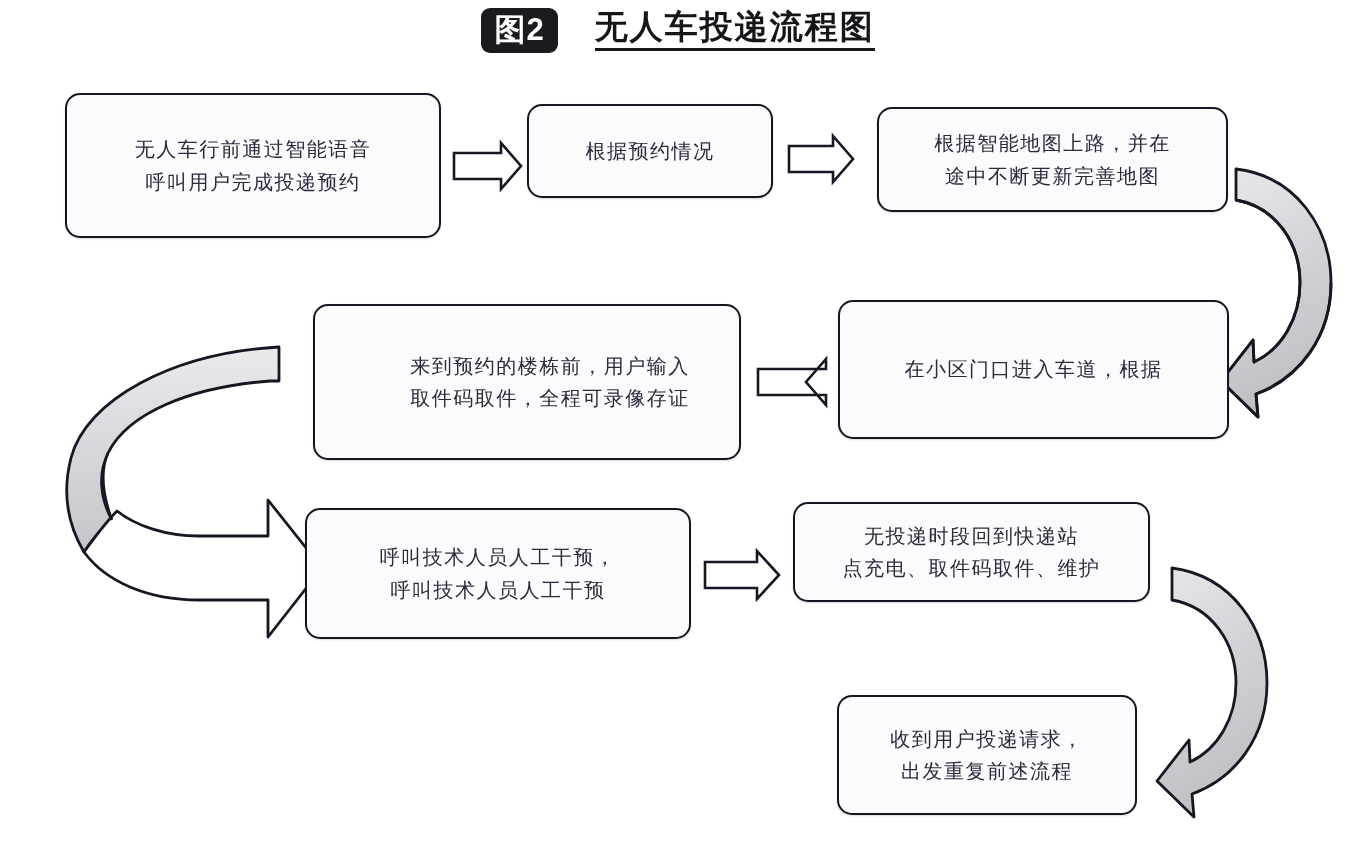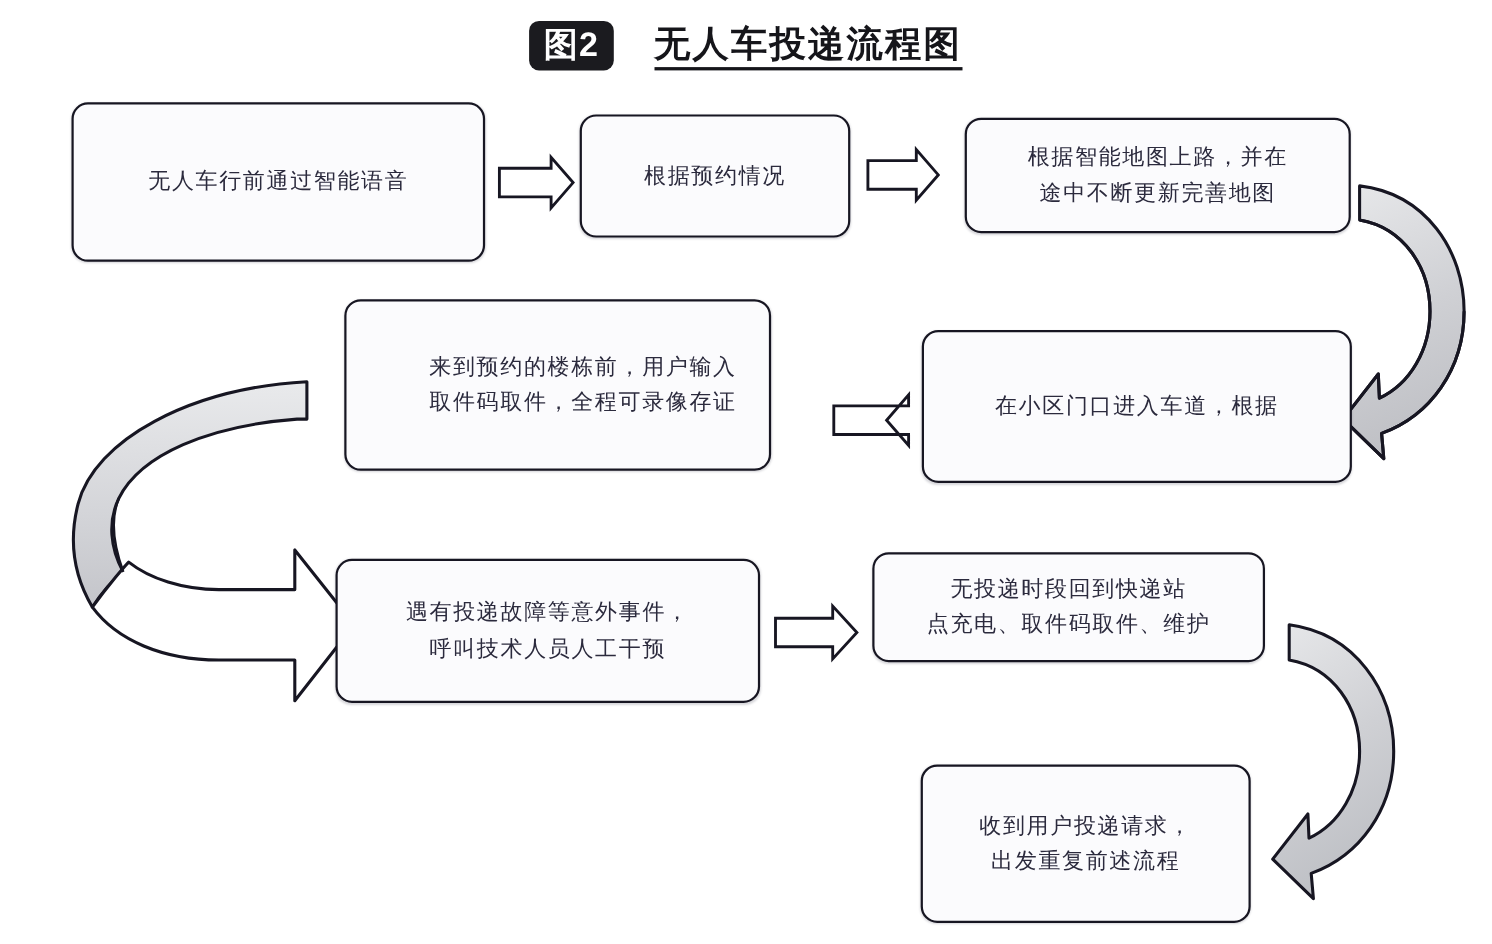--- a/index.html
+++ b/index.html
@@ -16,21 +16,21 @@
   }
 
   
   #title-row {
     position: absolute;
     left: 0;
     top: 8px;
     width: 1356px;
     height: 56px;
     display: flex;
-    align-items: flex-end;
+    align-items: flex-start;
     justify-content: center;
   }
   #fig-badge {
     background: #1b1b1f;
     color: #ffffff;
     font-family: "Liberation Sans", "DejaVu Sans", sans-serif;
     font-weight: bold;
     font-size: 31px;
     line-height: 1;
     padding: 6px 13px 8px 13px;
@@ -73,27 +73,27 @@
     color: #2b2a3d;
     font-size: 20px;
     line-height: 1.62;
     letter-spacing: 1.5px;
     white-space: nowrap;
     box-shadow: 0 1px 2px rgba(30,30,50,0.18);
   }
   .node .ln { display: block; }
 
   #node-1 { left: 65px;  top: 93px;  width: 376px; height: 145px; }
-  #node-2 { left: 527px; top: 104px; width: 246px; height: 112px; }
+  #node-2 { left: 527px; top: 104px; width: 246px; height: 94px; }
   #node-3 { left: 877px; top: 107px; width: 351px; height: 105px; }
   #node-4 { left: 838px; top: 300px; width: 391px; height: 139px; }
-  #node-5 { left: 313px; top: 272px; width: 388px; height: 156px; padding-left: 46px; }
+  #node-5 { left: 313px; top: 304px; width: 428px; height: 156px; padding-left: 46px; }
   #node-6 { left: 305px; top: 508px; width: 386px; height: 131px; }
   #node-7 { left: 793px; top: 502px; width: 357px; height: 100px; }
-  #node-8 { left: 837px; top: 695px; width: 300px; height: 144px; }
+  #node-8 { left: 837px; top: 695px; width: 300px; height: 120px; }
 </style>
 </head>
 <body>
 
 <div id="title-row">
   <span id="fig-badge">图2</span>
   <span id="fig-title">无人车投递流程图</span>
 </div>
 
 <svg id="flow-canvas" viewBox="0 0 1356 858">
@@ -238,20 +238,21 @@
              C 1218 749, 1236 718, 1236 683
              C 1236 643, 1212 607, 1172 600
              Z" fill="url(#gradBotRight)" stroke="#171622" stroke-width="2.8" stroke-linejoin="round"></path>
   </g>
 
   <g></g>
 </svg>
 
 <div class="node" id="node-1">
   <span class="ln">无人车行前通过智能语音</span>
+  <span class="ln">呼叫用户完成投递预约</span>
 </div>
 
 <div class="node" id="node-2">
   <span class="ln">根据预约情况</span>
 </div>
 
 <div class="node" id="node-3">
   <span class="ln">根据智能地图上路，并在</span>
   <span class="ln">途中不断更新完善地图</span>
 </div>
@@ -259,21 +260,21 @@
 <div class="node" id="node-4">
   <span class="ln">在小区门口进入车道，根据</span>
 </div>
 
 <div class="node" id="node-5">
   <span class="ln">来到预约的楼栋前，用户输入</span>
   <span class="ln">取件码取件，全程可录像存证</span>
 </div>
 
 <div class="node" id="node-6">
-  <span class="ln">遇有投递故障等意外事件，</span>
+  <span class="ln">呼叫技术人员人工干预，</span>
   <span class="ln">呼叫技术人员人工干预</span>
 </div>
 
 <div class="node" id="node-7">
   <span class="ln">无投递时段回到快递站</span>
   <span class="ln">点充电、取件码取件、维护</span>
 </div>
 
 <div class="node" id="node-8">
   <span class="ln">收到用户投递请求，</span>

